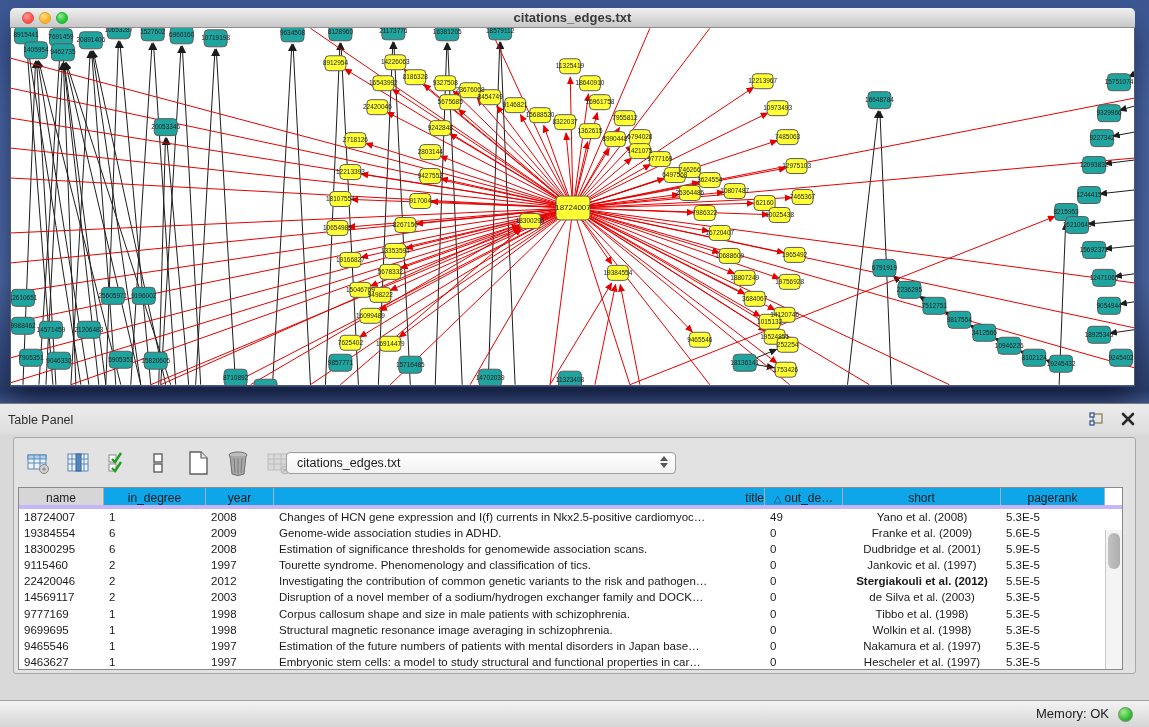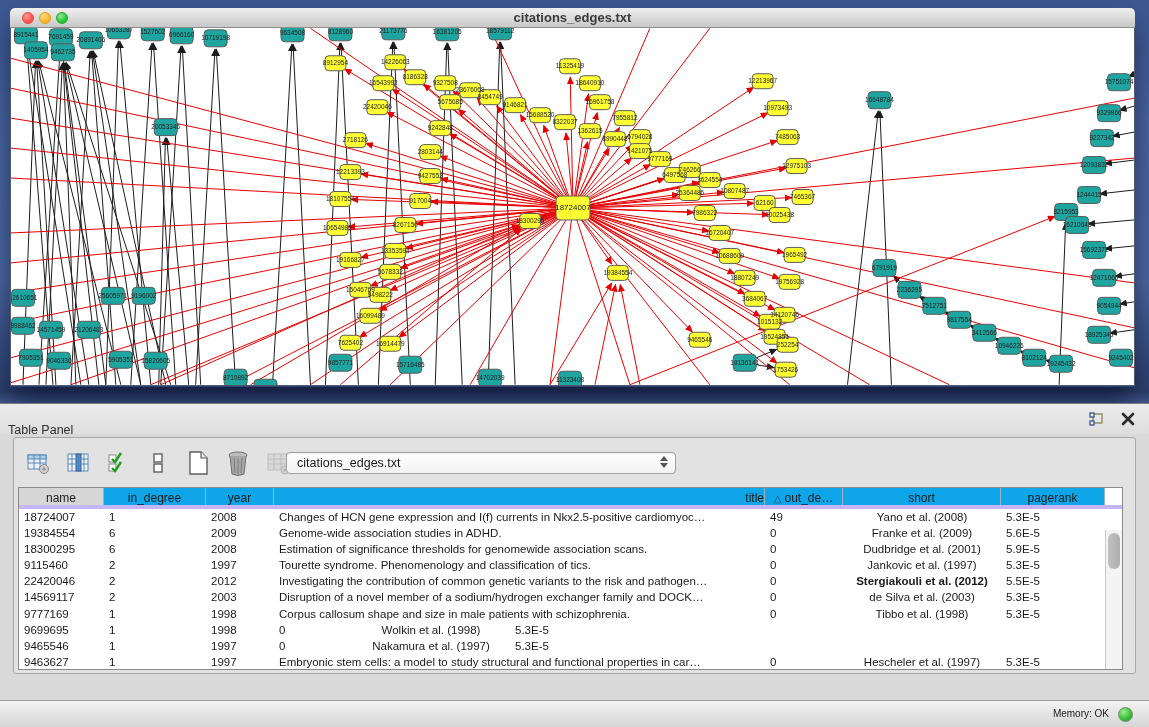--- a/index.html
+++ b/index.html
@@ -17,21 +17,21 @@
   .tl.red    { left:12px; background:radial-gradient(circle at 35% 30%, #ff9d96,#ff544d 60%); border:1px solid #e2463d; }
   .tl.yellow { left:29px; background:radial-gradient(circle at 35% 30%, #ffe087,#ffb429 60%); border:1px solid #dfa023; }
   .tl.green  { left:46px; background:radial-gradient(circle at 35% 30%, #9ae897,#25c63a 60%); border:1px solid #1dad2b; }
   .canvas { width:1125px; height:358px; background:#ffffff; border:1px solid #4e5a6e; border-top:none; overflow:hidden; }
   .canvas svg { display:block; }
 
   
   .panel { position:absolute; left:0; top:403px; width:1149px; height:324px;
            background:#d9d9d9; border-top:1px solid #7a7a7a; }
   .panel-header { height:30px; background:linear-gradient(#ececec,#dedede); position:relative; }
-  .panel-title { position:absolute; left:8px; top:11px; line-height:30px; font-size:12.5px; color:#2e2e2e; }
+  .panel-title { position:absolute; left:8px; top:1px; line-height:30px; font-size:12.5px; color:#2e2e2e; }
   .ph-icons { position:absolute; right:12px; top:6px; display:flex; gap:14px; align-items:center; }
   .ph-btn { width:18px; height:18px; display:flex; align-items:center; justify-content:center; cursor:default; }
 
   .content-frame { position:absolute; left:13px; right:13px; top:33px; height:237px;
                    background:#e2e2e2; border:1px solid #a8a8a8; border-radius:3px; }
   .toolbar { position:absolute; left:10px; top:6px; height:38px; display:flex; align-items:center; gap:12px; }
   .tool { width:28px; height:28px; display:flex; align-items:center; justify-content:center; }
   .fx { font-family:"DejaVu Serif", serif; font-style:italic; font-size:15px; color:#111; }
   .combo { position:absolute; left:272px; top:14px; width:390px; height:22px; background:linear-gradient(#ffffff,#f2f2f2);
            border:1px solid #9f9f9f; border-radius:4px; font-size:12.5px; color:#1c1c1c;
@@ -57,21 +57,21 @@
   .tabs-bar { position:absolute; left:0; right:0; top:273px; height:24px; display:flex; justify-content:center; }
   .seg { display:inline-flex; border:1px solid #8f8f8f; border-radius:5px; overflow:hidden; height:22px;
          box-shadow:0 1px 0 rgba(255,255,255,.6); }
   .seg .tab { font-size:12.5px; line-height:22px; padding:0 13px; background:linear-gradient(#ffffff,#efefef);
               color:#111; border-right:1px solid #b5b5b5; }
   .seg .tab:last-child { border-right:none; }
   .seg .tab.active { background:linear-gradient(#7e7e7e,#636363); color:#e3e3e3; }
 
   .statusbar { position:absolute; left:0; bottom:0; width:1149px; height:27px;
                background:linear-gradient(#f3f3f3,#d6d6d6); border-top:1px solid #9e9e9e; }
-  .memory { position:absolute; right:40px; top:0; line-height:26px; font-size:10px; color:#222; }
+  .memory { position:absolute; right:40px; top:0; line-height:26px; font-size:13px; color:#222; }
   .mem-dot { position:absolute; right:16px; top:6px; width:15px; height:15px; border-radius:50%;
              border:1px solid #6f8f6f; background:radial-gradient(circle at 35% 30%, #9dee8d, #2eb82e 65%, #22a022); }
 
   
   .icon-svg { display:block; }
 </style>
 </head>
 <body>
 
 <div class="desktop">
@@ -653,28 +653,30 @@
             <div class="td" style="width: 68px;">1998</div>
             <div class="td" style="width: 491px;">Corpus callosum shape and size in male patients with schizophrenia.</div>
             <div class="td" style="width: 78px;">0</div>
             <div class="td center" style="width: 158px;">Tibbo et al. (1998)</div>
             <div class="td" style="width: 104px;">5.3E-5</div>
           </div>
           <div class="tr">
             <div class="td" style="width: 85px;">9699695</div>
             <div class="td" style="width: 102px;">1</div>
             <div class="td" style="width: 68px;">1998</div>
+            <div class="td" style="width: 491px;">Structural magnetic resonance image averaging in schizophrenia.</div>
             <div class="td" style="width: 78px;">0</div>
             <div class="td center" style="width: 158px;">Wolkin et al. (1998)</div>
             <div class="td" style="width: 104px;">5.3E-5</div>
           </div>
           <div class="tr">
             <div class="td" style="width: 85px;">9465546</div>
             <div class="td" style="width: 102px;">1</div>
             <div class="td" style="width: 68px;">1997</div>
+            <div class="td" style="width: 491px;">Estimation of the future numbers of patients with mental disorders in Japan base…</div>
             <div class="td" style="width: 78px;">0</div>
             <div class="td center" style="width: 158px;">Nakamura et al. (1997)</div>
             <div class="td" style="width: 104px;">5.3E-5</div>
           </div>
           <div class="tr">
             <div class="td" style="width: 85px;">9463627</div>
             <div class="td" style="width: 102px;">1</div>
             <div class="td" style="width: 68px;">1997</div>
             <div class="td" style="width: 491px;">Embryonic stem cells: a model to study structural and functional properties in car…</div>
             <div class="td" style="width: 78px;">0</div>

